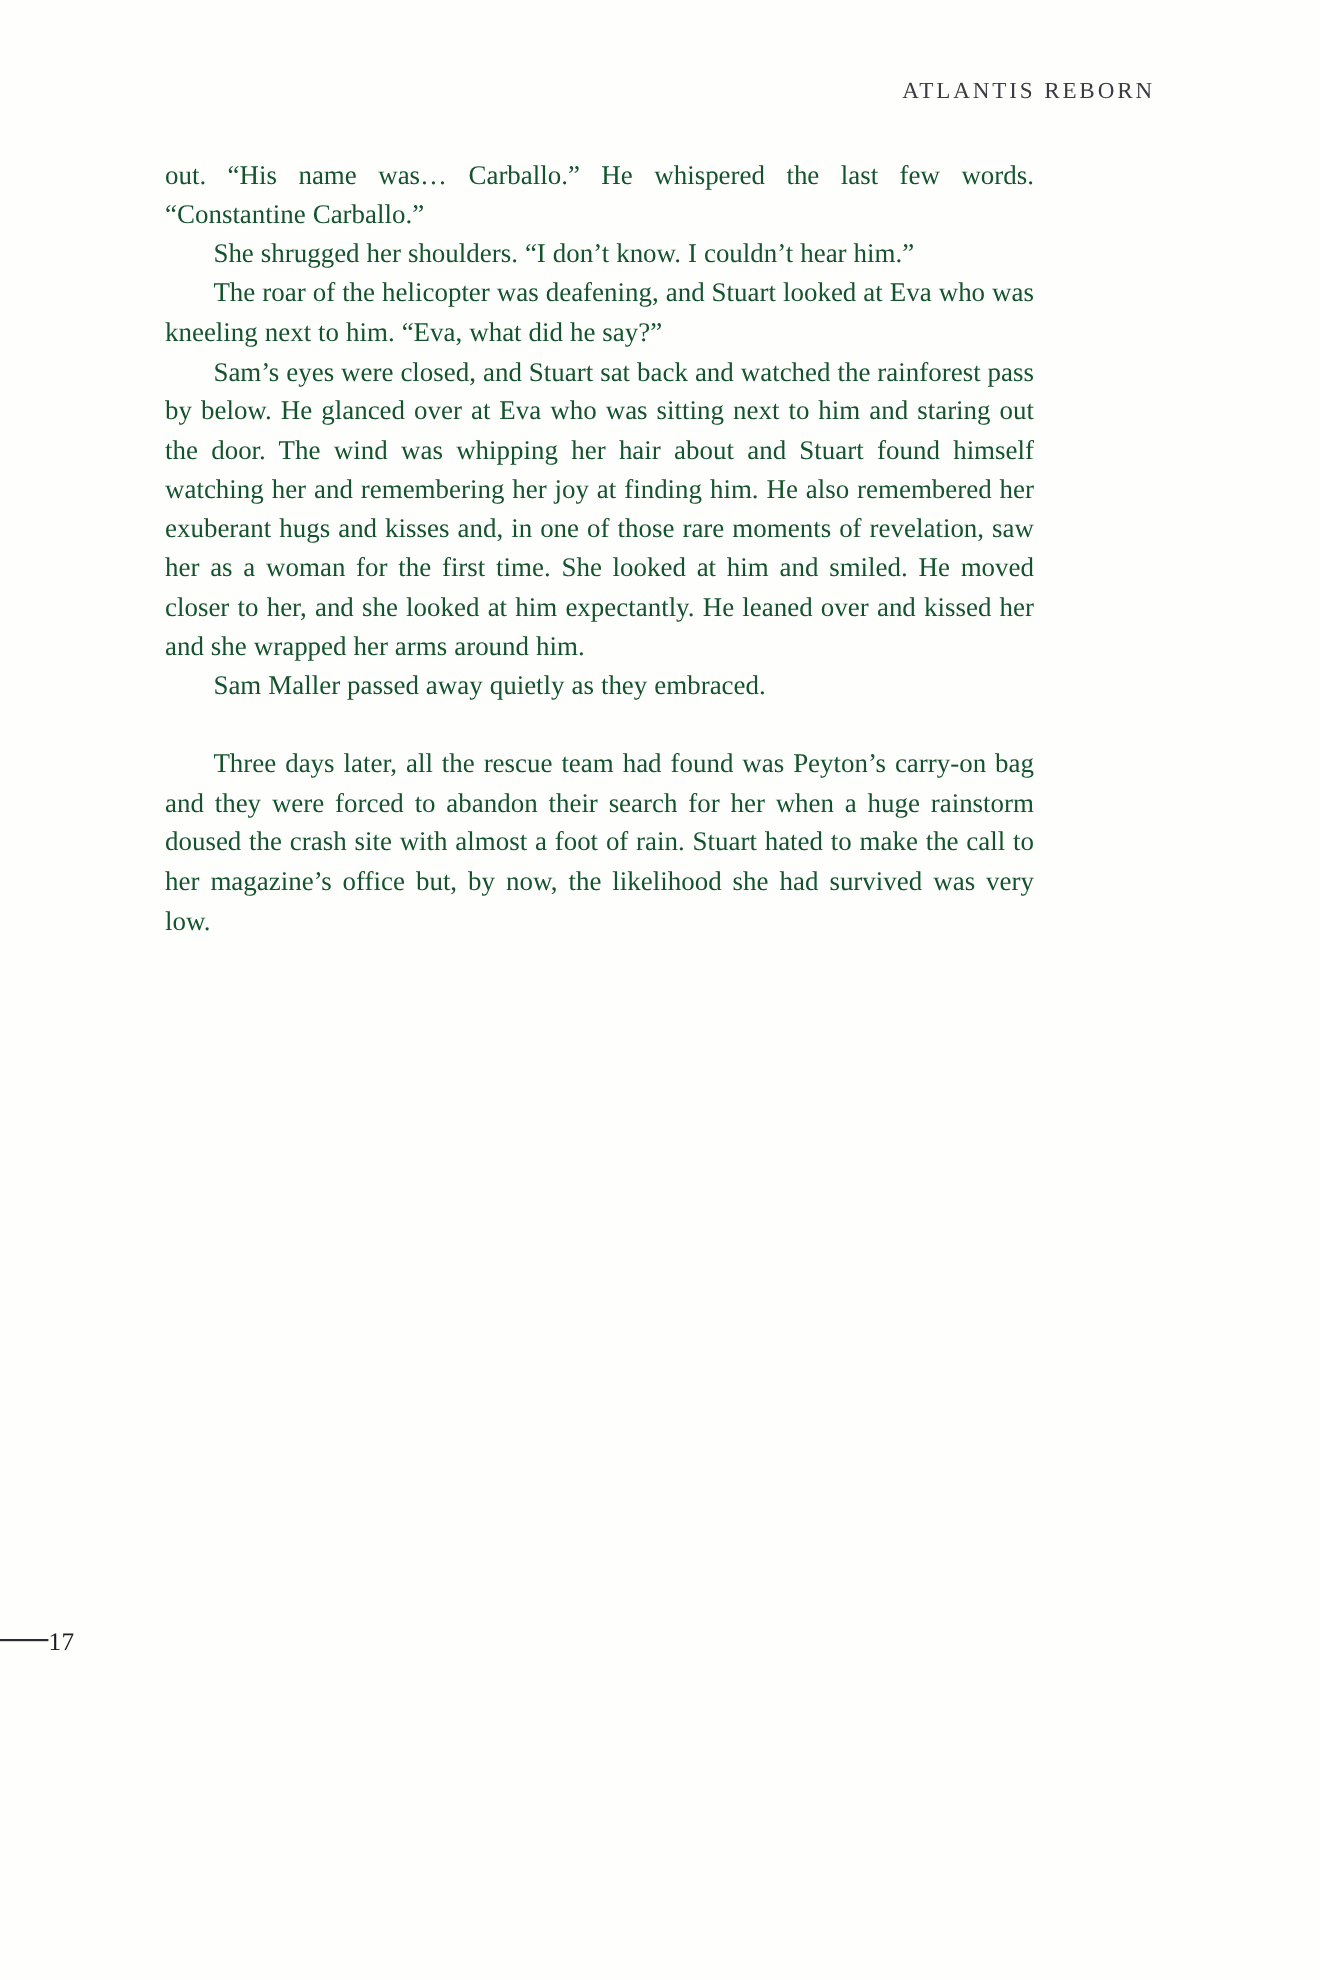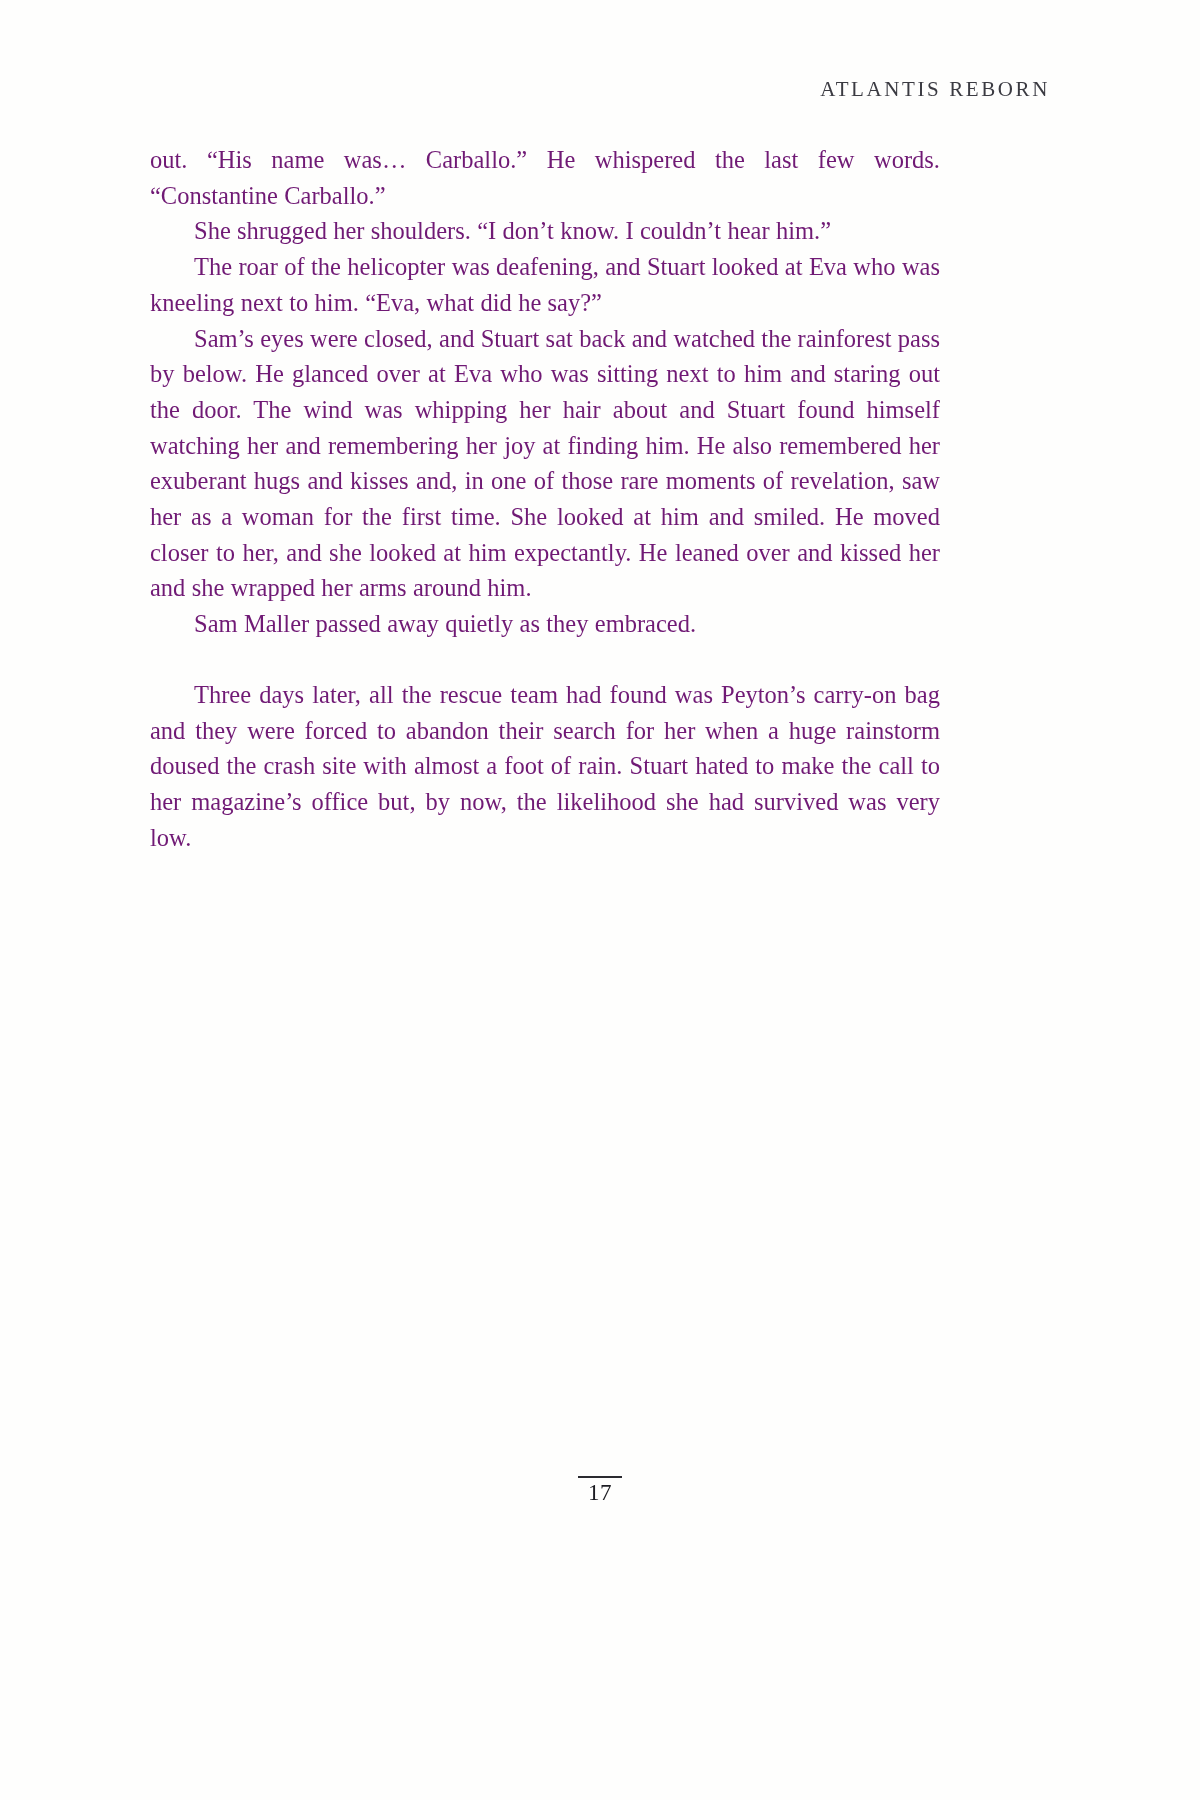--- a/index.html
+++ b/index.html
@@ -25,21 +25,21 @@
 
   
   .running-head {
     position: absolute;
     top: 62px;
     left: 150px;
     right: 150px;
     height: 40px;
     display: flex;
     justify-content: flex-end;
-    align-items: flex-end;
+    align-items: center;
   }
   .running-head-title {
     font-family: "Liberation Serif", "DejaVu Serif", serif;
     font-size: 21px;
     letter-spacing: 2.6px;
     color: #3b3b42;
     text-transform: uppercase;
     font-variant: small-caps;
     white-space: nowrap;
   }
@@ -51,21 +51,21 @@
     left: 150px;
     width: 790px;
   }
 
   p.body-par {
     margin: 0;
     text-align: justify;
     text-justify: inter-word;
     font-size: 24.5px;
     line-height: 35.7px;
-    color: #701a75;
+    color: #14532d;
     hyphens: none;
     -webkit-hyphens: none;
     word-spacing: 0.2px;
   }
   p.body-par.indent {
     text-indent: 44px;
   }
   p.body-par.noindent {
     text-indent: 0;
   }
@@ -76,21 +76,21 @@
     height: 35px;
   }
 
   
   .folio {
     position: absolute;
     left: 0;
     right: 0;
     bottom: 296px;
     display: flex;
-    flex-direction: column;
+    flex-direction: row;
     align-items: center;
   }
   .folio-rule {
     width: 44px;
     height: 2px;
     background: #2a2a30;
     margin-bottom: 3px;
   }
   .folio-number {
     font-size: 23px;

